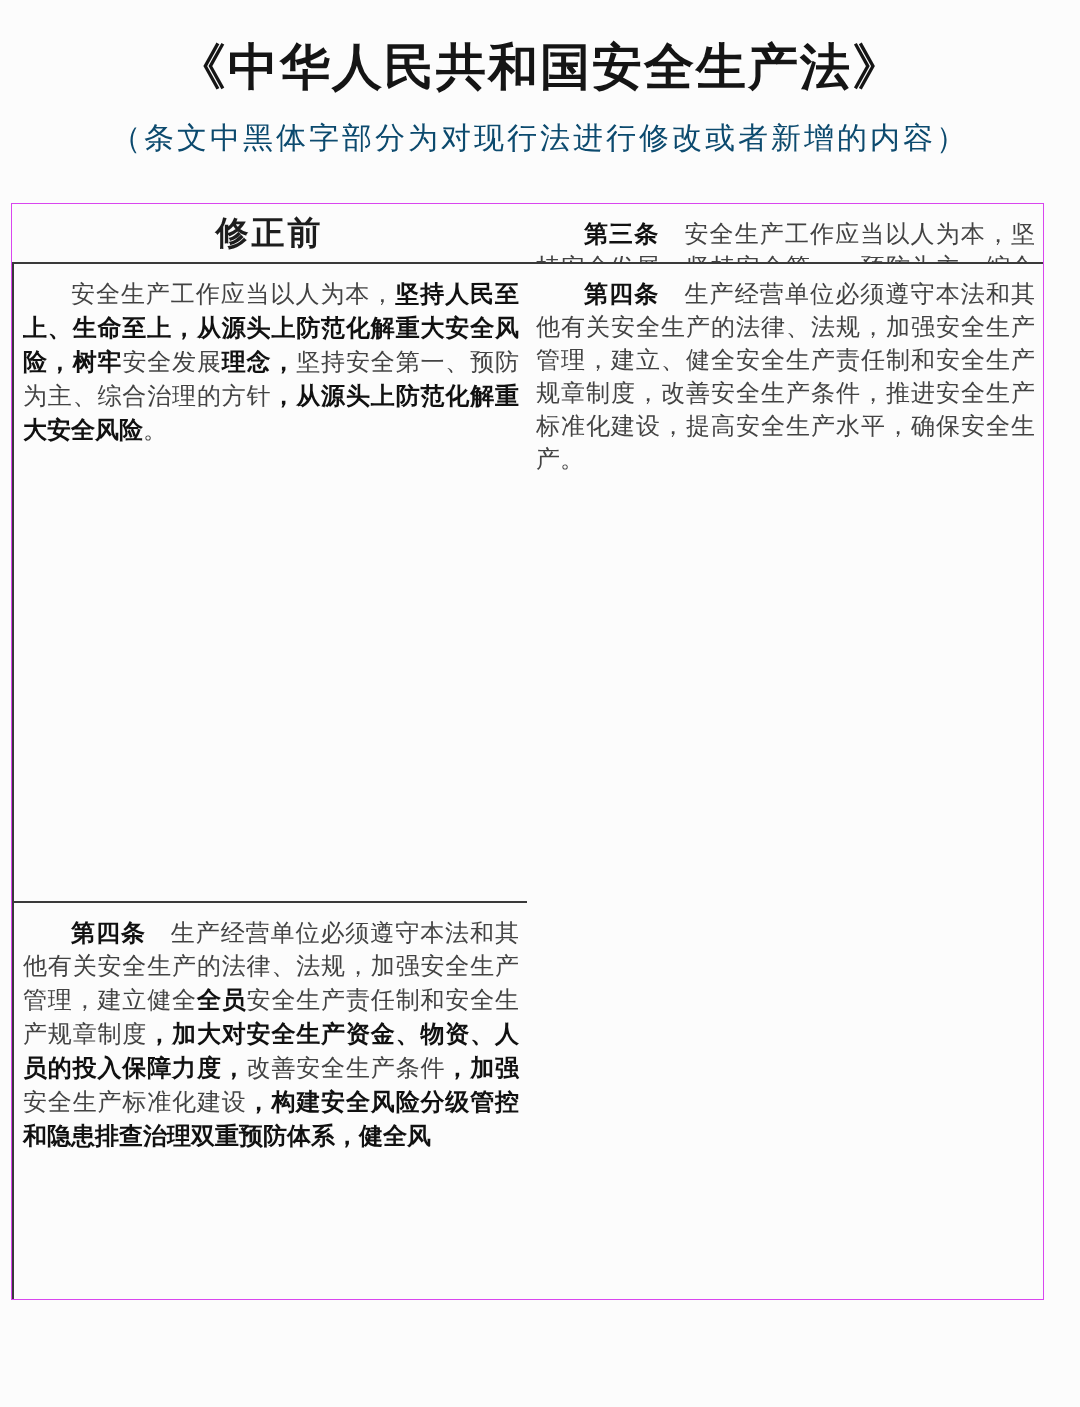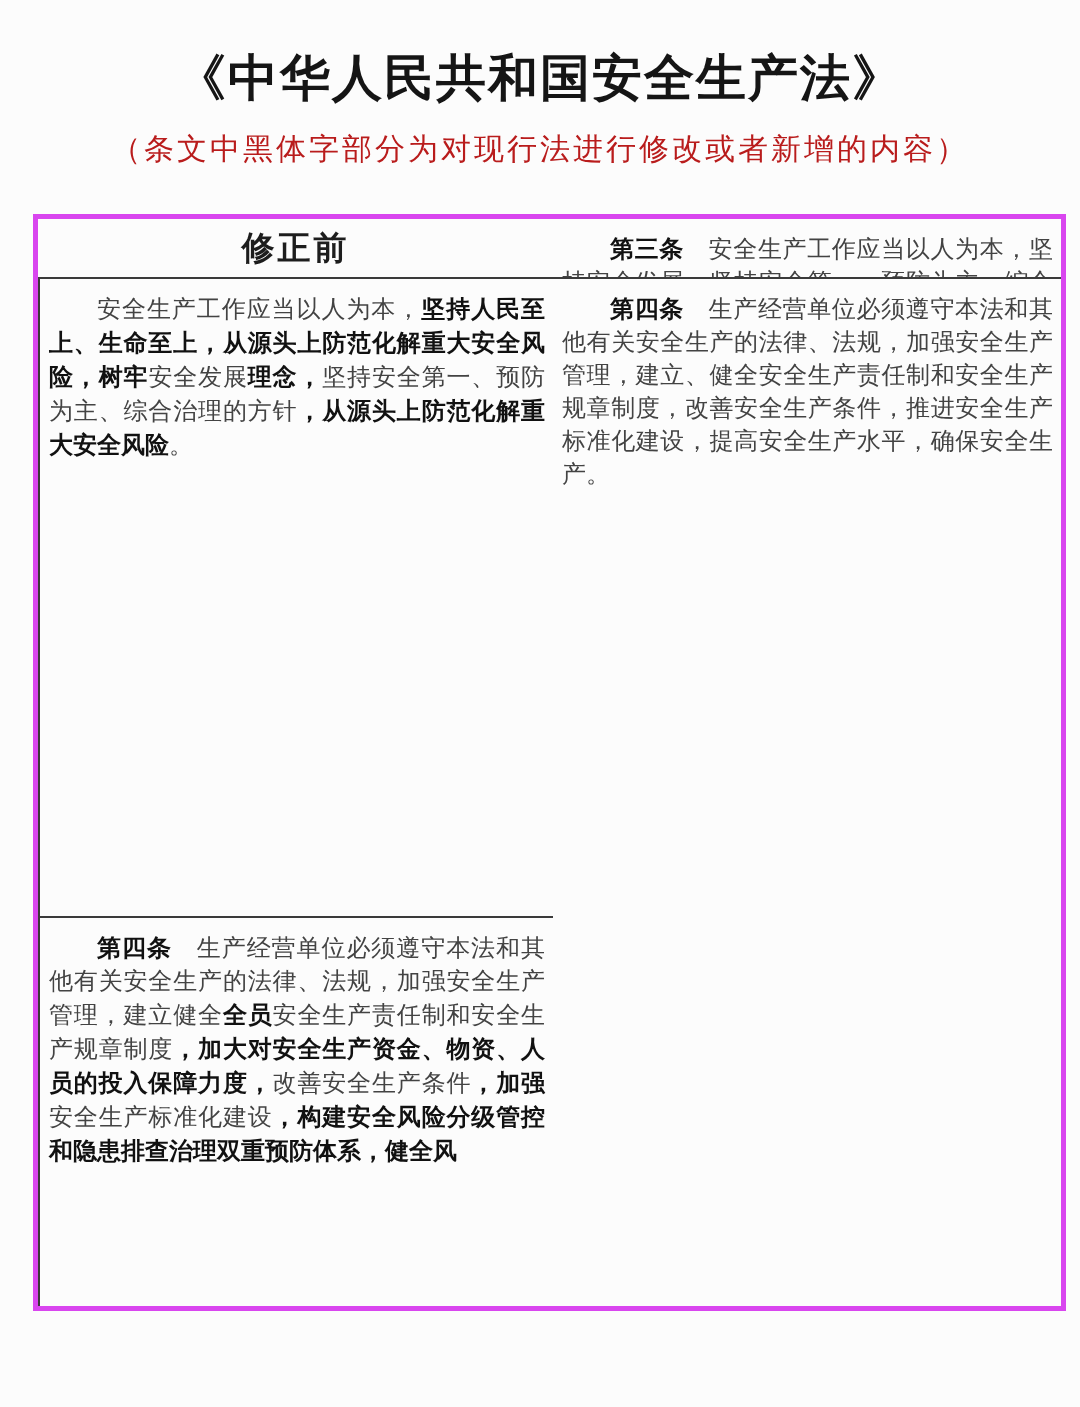--- a/index.html
+++ b/index.html
@@ -12,46 +12,46 @@
     background: #fcfcfc;
     overflow: hidden;
     font-family: "Liberation Serif", serif;
     color: #3d3d3d;
   }
 
   
   .doc-header { text-align: center; }
 
   .title {
-    margin: 11px;
+    margin: 0;
     font-family: "Liberation Serif", serif;
     font-weight: 700;
     font-size: 50px;
     line-height: 1.24;
     letter-spacing: 2px;
     color: #151515;
   }
   .title-1 { padding-top: 36px; }
   .title-2 { margin-top: 26px; }
 
   .note {
     margin: 20px 0 0;
     font-size: 30px;
     line-height: 1.3;
     letter-spacing: 3px;
-    color: #b91c1c;
+    color: #0c4a6e;
   }
 
   
   .tbl {
     box-sizing: border-box;
-    margin: 46px 0 0 33px;
+    margin: 46px 0 0 11px;
     width: 1033px;
     height: 1097px;
-    border: 5px solid #d946ef;
+    border: 1px solid #d946ef;
     background: #fcfcfc;
     display: grid;
     grid-template-columns: 515px 1fr;
     grid-template-rows: 60px 639px 1fr;
     overflow: hidden;
   }
 
   .th {
     display: flex;
     align-items: center;

